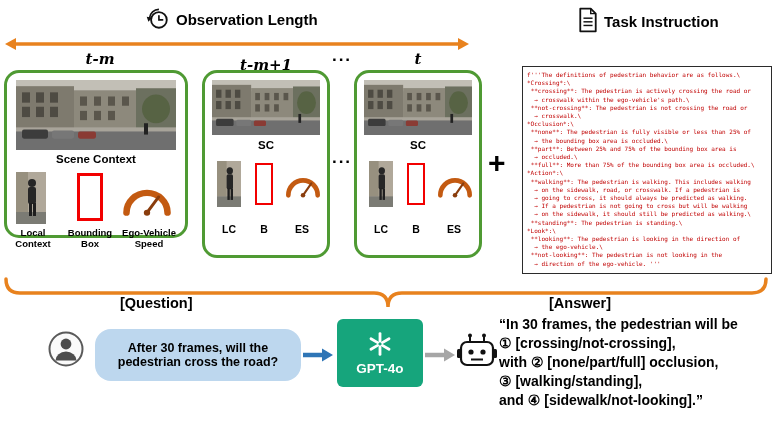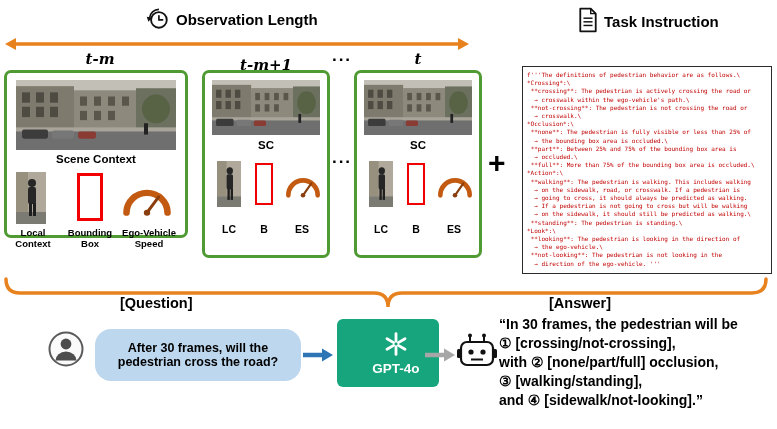--- a/index.html
+++ b/index.html
@@ -12,41 +12,41 @@
     --ired:#C00000;
   }
   html,body{margin:0;padding:0;background:#fff;}
   .canvas{
     position:relative;width:777px;height:429px;background:#fff;
     font-family:"Liberation Sans",sans-serif;color:#000;overflow:hidden;
   }
   .abs{position:absolute;}
   .time-label{font-family:"DejaVu Serif",serif;font-style:italic;font-weight:700;font-size:15px;text-align:center;}
   .obs-label{font-weight:700;font-size:15px;}
-  .frame-box{border:3px solid var(--green);border-radius:7px;background:#fff;box-sizing:border-box;}
+  .frame-box{border:3px solid var(--green);border-radius:15px;background:#fff;box-sizing:border-box;}
   .scene-cap{font-weight:700;font-size:11.5px;text-align:center;}
   .small-cap{font-weight:700;font-size:9.5px;text-align:center;line-height:1.15;}
   .mini-cap{font-weight:700;font-size:10.5px;text-align:center;}
   .dots{font-weight:700;font-size:17px;text-align:center;letter-spacing:1px;}
   .plus{font-weight:700;font-size:30px;}
   .bbox{border:3px solid #F20000;background:#fff;box-sizing:border-box;}
   .bbox-thin{border:2.5px solid #F20000;background:#fff;box-sizing:border-box;}
   .instruction-box{
     border:1.4px solid #2b2b2b;background:#fff;color:var(--ired);
     font-family:"DejaVu Sans Mono",monospace;font-size:6px;line-height:8.2px;
     white-space:pre-wrap;padding:4px;box-sizing:border-box;overflow:hidden;
   }
   .section-label{font-weight:700;font-size:14.5px;}
   .question-box{
     background:var(--qblue);border-radius:16px;display:flex;align-items:center;justify-content:center;
     text-align:center;font-weight:700;font-size:12.5px;padding:4px 10px;box-sizing:border-box;color:#000;
   }
   .gpt-box{
     background:var(--gpt);border-radius:6px;display:flex;flex-direction:column;align-items:center;
-    justify-content:center;gap:3px;color:#fff;font-weight:700;font-size:13.5px;padding-left:16px;
+    justify-content:center;gap:3px;color:#fff;font-weight:700;font-size:13.5px;
   }
   .answer-text{font-weight:700;font-size:14px;line-height:1.35;}
   .fill{width:100%;height:100%;display:block;}
 </style>
 </head>
 <body>
 
 <svg width="0" height="0" style="position:absolute" aria-hidden="true">
   <defs>
     <g id="scene-art">

